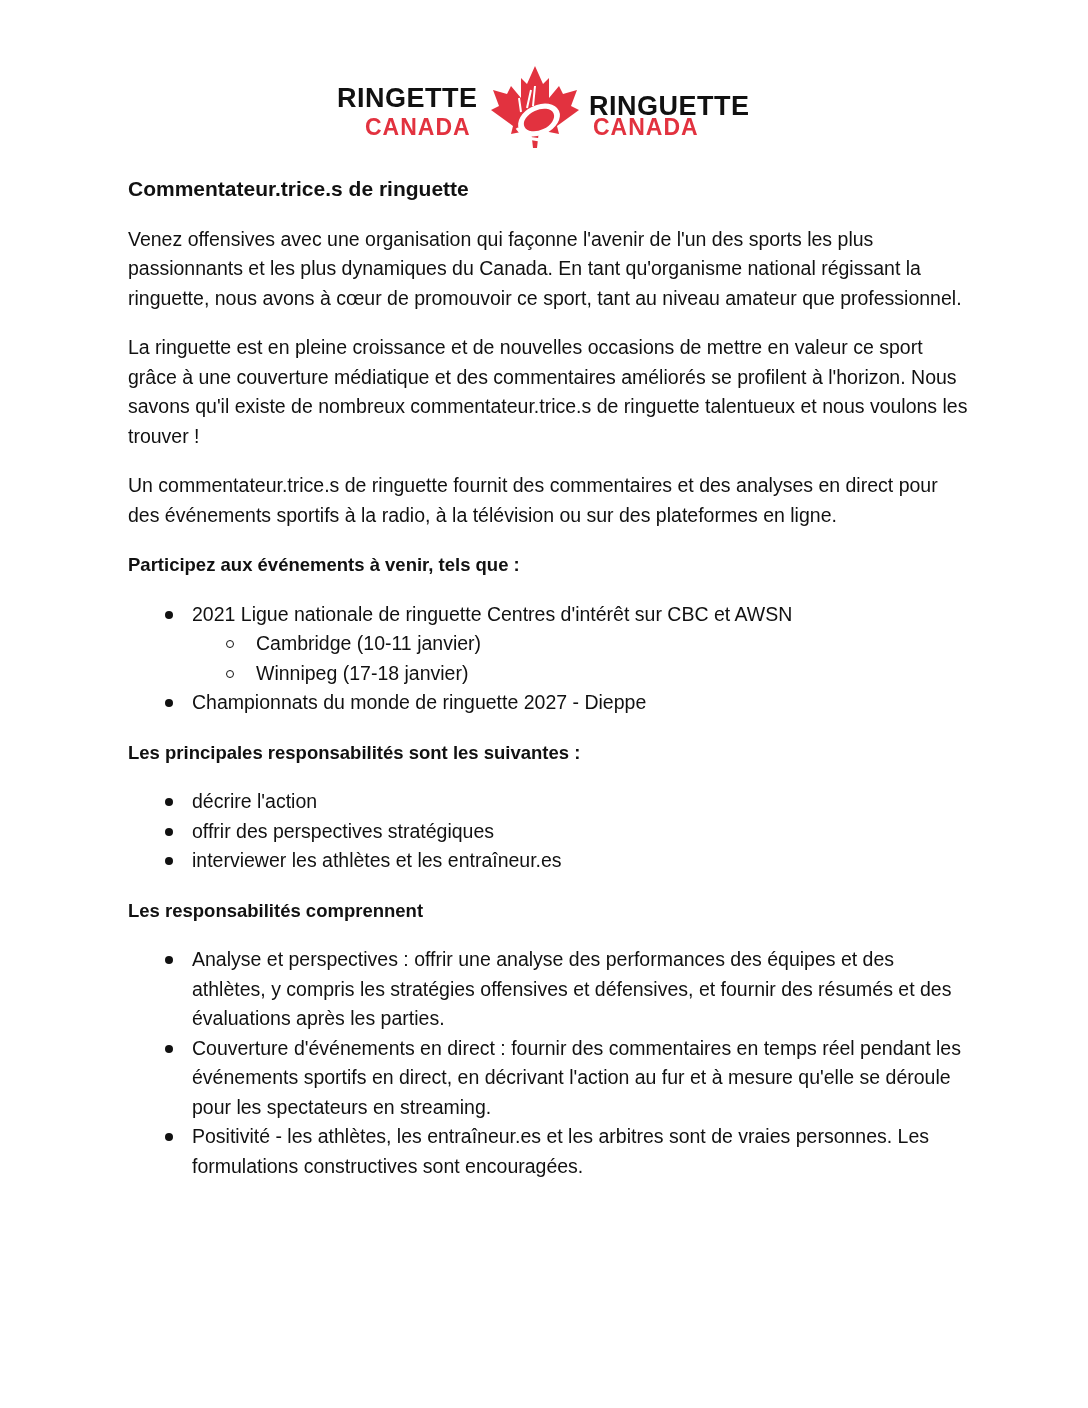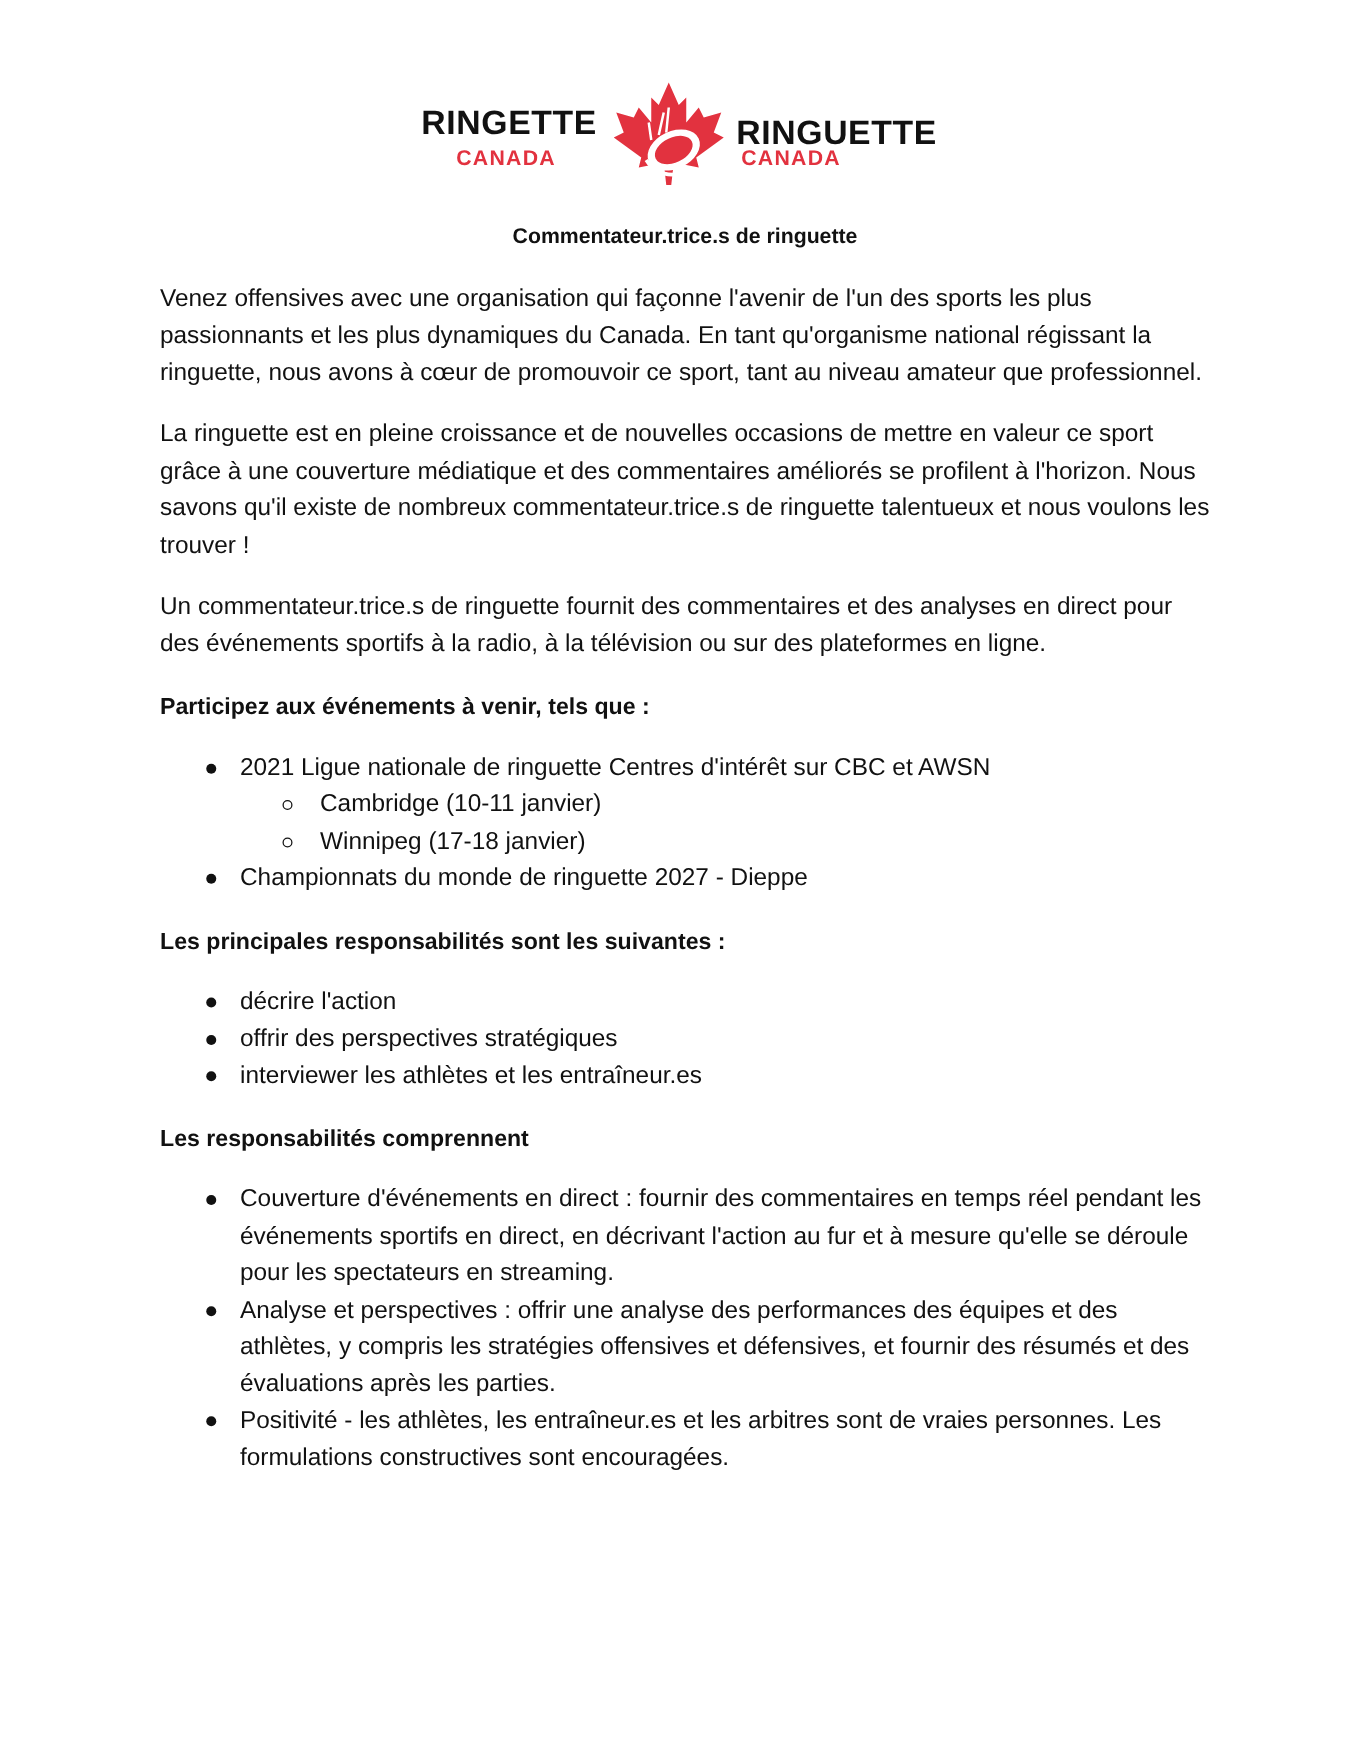--- a/index.html
+++ b/index.html
@@ -5,30 +5,30 @@
   html, body { margin: 0; padding: 0; background: #ffffff; }
   body {
     width: 1088px; height: 1408px; position: relative; overflow: hidden;
     font-family: "Liberation Sans", sans-serif; color: #111111;
   }
   .logo {
     position: absolute; left: 337px; top: 64px; width: 414px; height: 86px;
   }
   .logo .word { position: absolute; font-weight: bold; letter-spacing: 0.5px; }
   .logo .big { font-size: 27px; color: #111; line-height: 28px; }
-  .logo .small { font-size: 17px; color: #e2323f; line-height: 20px; letter-spacing: 1px; }
+  .logo .small { font-size: 23px; color: #e2323f; line-height: 20px; letter-spacing: 1px; }
   .logo .l1 { left: 0; top: 20px; }
   .logo .l2 { left: 28px; top: 53px; }
   .logo .r1 { left: 252px; top: 28px; }
   .logo .r2 { left: 256px; top: 53px; }
   .logo svg { position: absolute; left: 150px; top: 0; }
 
   .doc { position: absolute; left: 128px; top: 174px; width: 840px; font-size: 19.5px; line-height: 29.5px; }
   .doc p { margin: 0; }
-  .title { font-weight: bold; font-size: 17px; margin-bottom: 21px !important; text-align: center; }
+  .title { font-weight: bold; font-size: 21px; margin-bottom: 21px !important; }
   .para { margin-bottom: 20px !important; }
   .heading { font-weight: bold; font-size: 18.5px; }
   ul { margin: 0; padding: 0; list-style: none; }
   li { position: relative; }
   .l1item { padding-left: 64px; }
   .l1item::before {
     content: ""; position: absolute; left: 37px; top: 11px; width: 8px; height: 8px;
     background: #111; border-radius: 50%;
   }
   .l2item { padding-left: 128px; }
@@ -71,17 +71,17 @@
 
   <p class="heading">Les principales responsabilités sont les suivantes :</p>
   <ul class="list">
     <li class="l1item">décrire l'action</li>
     <li class="l1item">offrir des perspectives stratégiques</li>
     <li class="l1item">interviewer les athlètes et les entraîneur.es</li>
   </ul>
 
   <p class="heading">Les responsabilités comprennent</p>
   <ul class="list">
+    <li class="l1item">Analyse et perspectives : offrir une analyse des performances des équipes et des athlètes, y compris les stratégies offensives et défensives, et fournir des résumés et des évaluations après les parties.</li>
     <li class="l1item">Couverture d'événements en direct : fournir des commentaires en temps réel pendant les événements sportifs en direct, en décrivant l'action au fur et à mesure qu'elle se déroule pour les spectateurs en streaming.</li>
-    <li class="l1item">Analyse et perspectives : offrir une analyse des performances des équipes et des athlètes, y compris les stratégies offensives et défensives, et fournir des résumés et des évaluations après les parties.</li>
     <li class="l1item">Positivité - les athlètes, les entraîneur.es et les arbitres sont de vraies personnes. Les formulations constructives sont encouragées.</li>
   </ul>
 </div>
 
 </body></html>

